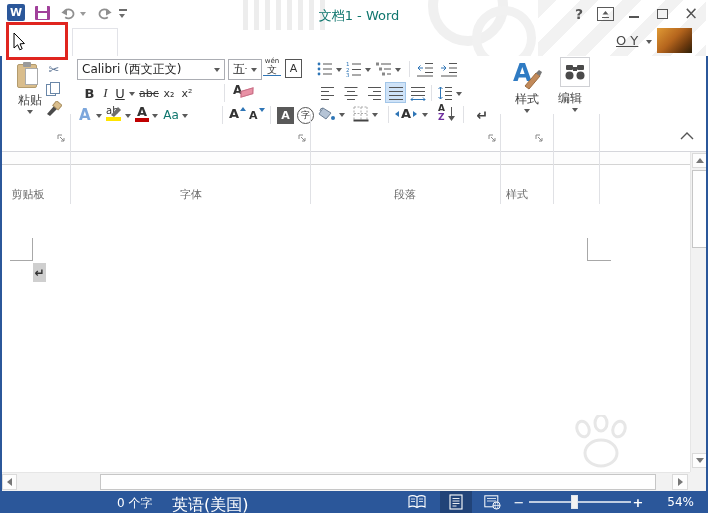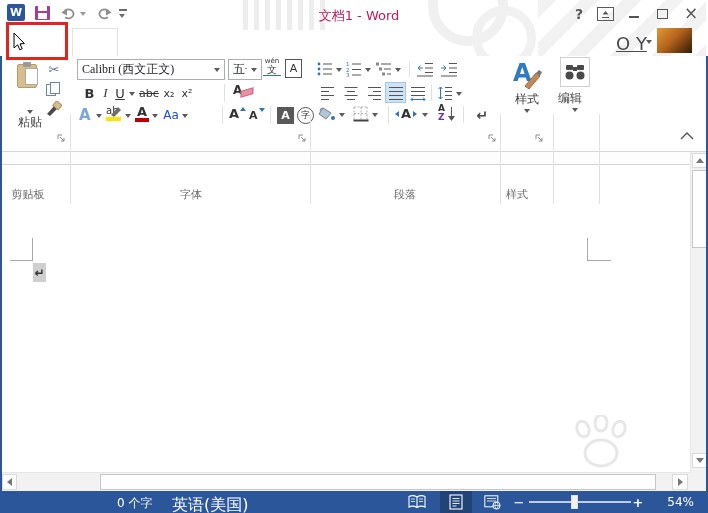--- a/index.html
+++ b/index.html
@@ -63,21 +63,21 @@
         <path d="M13 7 a5 4.5 0 1 0 -1.2 5.2" fill="none" stroke="#8f8f8f" stroke-width="1.8"></path>
         <polygon points="10,3.6 15.6,7.4 10,10.4" fill="#8f8f8f"></polygon>
       </svg>
     </div>
 
     <div class="abs btn" style="left:117px;top:9px;width:12px;height:12px;">
       <div class="abs" style="left:2px;top:0;width:8px;height:2px;background:#6d6d6d;"></div>
       <div class="dd" style="left:2px;top:5px;border-top-color:#6d6d6d;"></div>
     </div>
 
-    <div class="abs" style="left:254px;top:7px;width:210px;text-align:center;font-size:13px;color:#be185d;">文档1 - Word</div>
+    <div class="abs" style="left:254px;top:7px;width:210px;text-align:center;font-size:13px;color:#0f766e;">文档1 - Word</div>
 
     <div class="abs ctr btn" style="left:570px;top:5px;width:18px;height:18px;font-size:14px;font-weight:bold;color:#555;">
       <span>?</span>
     </div>
     <div class="abs btn" style="left:597px;top:7px;width:17px;height:14px;">
       <svg width="17" height="14">
         <rect x="0.5" y="0.5" width="16" height="13" fill="none" stroke="#5a5a5a"></rect>
         <polygon points="8.5,4 11.5,7.5 5.5,7.5" fill="#5a5a5a"></polygon>
         <path d="M5 10.5 h7" stroke="#5a5a5a"></path>
       </svg>
@@ -100,42 +100,42 @@
         <span>开始</span>
       </div>
     <div class="tab" style="left:130px;"><span>插入</span></div>
     <div class="tab" style="left:187px;"><span>设计</span></div>
     <div class="tab" style="left:234px;"><span>页面布局</span></div>
     <div class="tab" style="left:311px;"><span>引用</span></div>
     <div class="tab" style="left:364px;"><span>邮件</span></div>
     <div class="tab" style="left:417px;"><span>审阅</span></div>
     <div class="tab" style="left:470px;"><span>视图</span></div>
 
-    <div class="abs btn" style="left:616px;top:5px;width:36px;height:18px;font-size:18px;color:#4a4a4a;text-decoration:underline;">
+    <div class="abs btn" style="left:616px;top:5px;width:36px;height:18px;font-size:13px;color:#4a4a4a;text-decoration:underline;">
       <span>O Y</span>
       <div class="dd" style="left:30px;top:7px;"></div>
     </div>
     <div class="abs btn" style="left:657px;top:0;width:35px;height:25px;background:linear-gradient(135deg,#e09a35 0%,#b5651d 45%,#6e3a0e 75%,#2e2008 100%);"></div>
   </div>
 
 
   <div class="abs" style="left:6px;top:22px;width:62px;height:38px;border:3px solid #e0251f;z-index:4;"></div>
 
   <svg class="abs" width="14" height="20" style="left:13px;top:33px;z-index:5;">
     <polygon points="1,0 1,15 4.6,11.8 6.8,16.8 9.2,15.7 7,10.9 11.4,10.5" fill="#fff" stroke="#000" stroke-width="1"></polygon>
   </svg>
 
   <div class="abs z1" style="left:0;top:56px;width:708px;height:96px;background:#fff;border-bottom:1px solid #d5d6db;">
 
     <div class="abs btn" style="left:8px;top:4px;width:44px;height:58px;">
       <div class="abs" style="left:9px;top:4px;width:20px;height:24px;background:#d9bd8c;border:1px solid #b39b6d;border-radius:2px;">
         <div class="abs" style="left:5px;top:-3px;width:8px;height:5px;background:#9a9a9a;border-radius:1px;"></div>
         <div class="abs" style="left:7px;top:3px;width:13px;height:17px;background:#fff;border:1px solid #aaa;"></div>
       </div>
-      <div class="abs" style="left:0;top:32px;width:44px;text-align:center;font-size:12px;color:#444;margin-top:22px;">粘贴</div>
+      <div class="abs" style="left:0;top:32px;width:44px;text-align:center;font-size:12px;color:#444;">粘贴</div>
       <div class="dd" style="left:19px;top:50px;"></div>
     </div>
     <div class="abs ctr btn" style="left:44px;top:5px;width:20px;height:16px;font-size:13px;color:#5a7293;">✂</div>
     <div class="abs btn" style="left:46px;top:26px;width:16px;height:16px;">
       <div class="abs" style="left:0;top:2px;width:10px;height:12px;background:#fff;border:1px solid #6a87a8;"></div>
       <div class="abs" style="left:4px;top:0;width:10px;height:12px;background:#fff;border:1px solid #6a87a8;"></div>
     </div>
     <div class="abs btn" style="left:45px;top:45px;width:17px;height:15px;">
       <svg width="17" height="15">
         <polygon points="2,13 9,5 12,8 5,15" fill="#4a4a4a"></polygon>
@@ -144,21 +144,21 @@
     </div>
     <div class="lbl" style="left:2px;width:52px;">剪贴板</div>
     <div class="abs btn" style="left:56px;top:77px;width:10px;height:10px;">
       <svg width="10" height="10">
         <path d="M2 2 h4 M2 2 v4" stroke="#8a8a8a" fill="none"></path>
           <path d="M4 4 l4 4 M8 5 v3 h-3" stroke="#8a8a8a" fill="none"></path>
       </svg>
     </div>
     <div class="gsep" style="left:70px;"></div>
 
-    <div class="combo" style="left:77px;top:3px;width:148px;font-family:Liberation Serif, serif;">
+    <div class="combo" style="left:77px;top:3px;width:148px;">
       <span class="val">Calibri (西文正文)</span>
       <span class="arr">
           <i></i>
         </span>
     </div>
     <div class="combo" style="left:228px;top:3px;width:34px;">
       <span class="val">五号</span>
       <span class="arr">
           <i></i>
         </span>
@@ -206,21 +206,21 @@
       <svg width="14" height="11" style="position:absolute;left:3px;top:0;">
           <polygon points="2,9 9,1 12,4 5,11" fill="#6d6d6d"></polygon>
         </svg>
     </div>
     <div class="dd" style="left:125px;top:58px;"></div>
     <div class="abs btn" style="left:135px;top:50px;width:15px;height:18px;">
       <span style="position:absolute;left:2px;top:-2px;font-size:13px;font-weight:bold;color:#333;">A</span>
       <div class="abs" style="left:0;top:12px;width:14px;height:4px;background:#c00000;"></div>
     </div>
     <div class="dd" style="left:152px;top:58px;"></div>
-    <div class="abs ctr btn" style="left:161px;top:50px;width:20px;height:18px;font-size:12px;color:#1d4ed8;">
+    <div class="abs ctr btn" style="left:161px;top:50px;width:20px;height:18px;font-size:12px;color:#0f766e;">
       <span>Aa</span>
     </div>
     <div class="dd" style="left:182px;top:58px;"></div>
     <div class="vdiv" style="left:222px;top:50px;height:18px;"></div>
     <div class="abs btn" style="left:229px;top:50px;width:17px;height:18px;">
       <span style="position:absolute;left:0;top:0;font-size:13px;font-weight:bold;color:#333;">A</span>
       <div class="abs" style="left:11px;top:1px;width:0;height:0;border-left:3px solid transparent;border-right:3px solid transparent;border-bottom:4px solid #2e75b6;"></div>
     </div>
     <div class="abs btn" style="left:249px;top:50px;width:17px;height:18px;">
       <span style="position:absolute;left:0;top:3px;font-size:11px;font-weight:bold;color:#333;">A</span>

